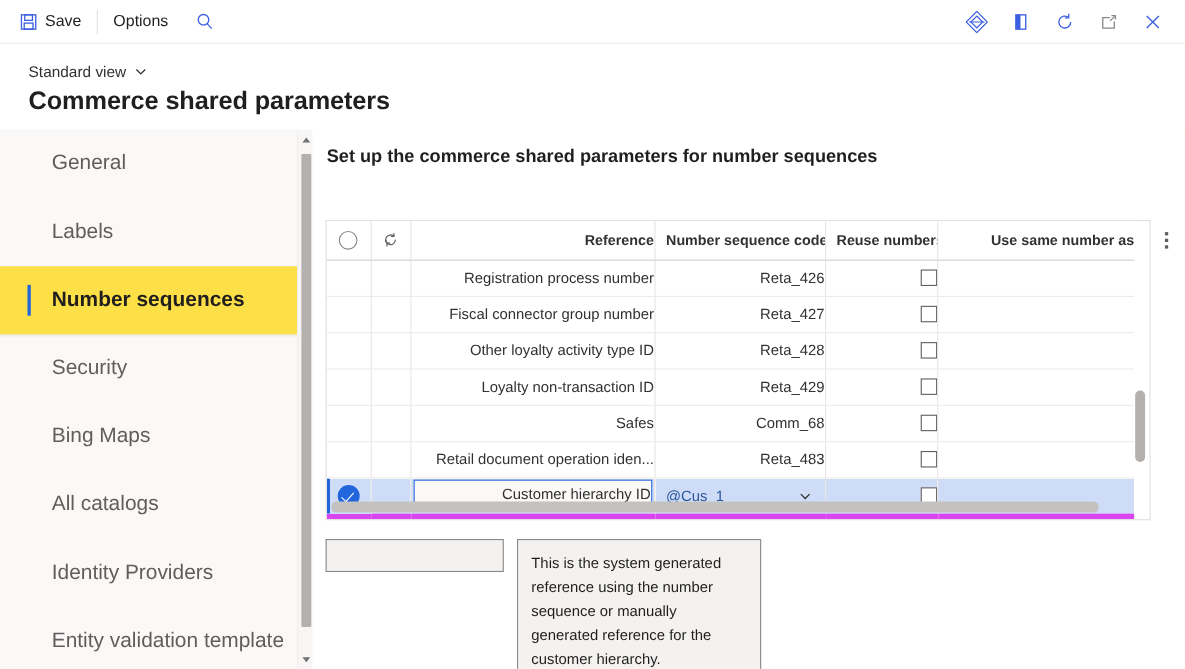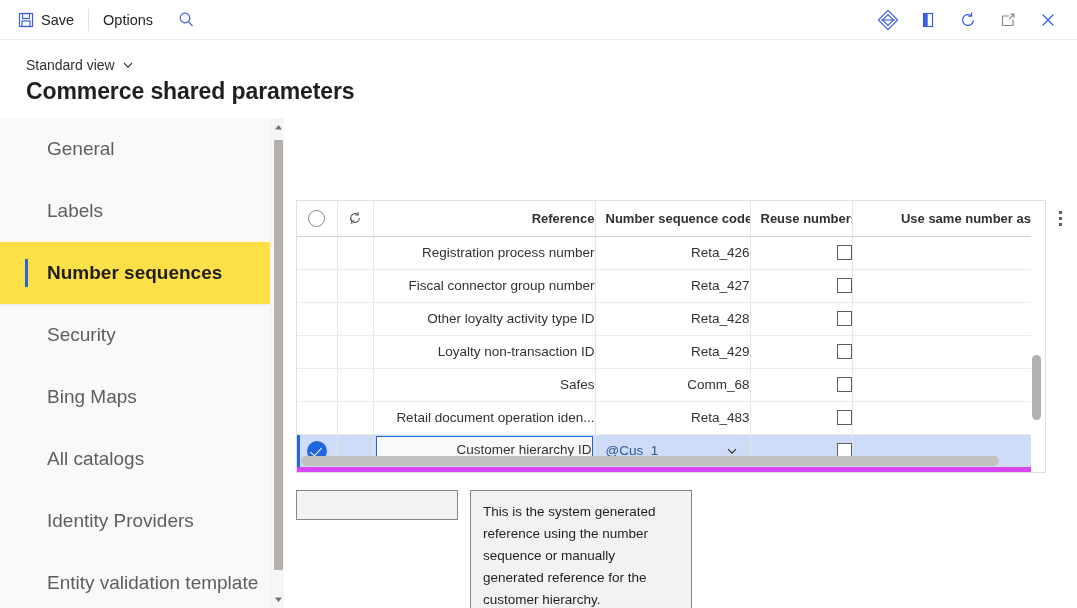--- a/index.html
+++ b/index.html
@@ -389,20 +389,21 @@
     <div class="ps-thumb"></div>
     <div class="ps-arrow down">
       <svg width="9" height="9" viewBox="0 0 9 9">
         <polygon points="4.5,7 1,2.5 8,2.5" fill="#707070"></polygon>
       </svg>
     </div>
   </div>
 
   <div class="content">
 
+    <div class="section-title">Set up the commerce shared parameters for number sequences</div>
 
     <div class="kebab">
       <i></i>
         <i></i>
         <i></i>
     </div>
 
     <div class="grid-wrap">
       <table class="grid-table">
         <thead>

